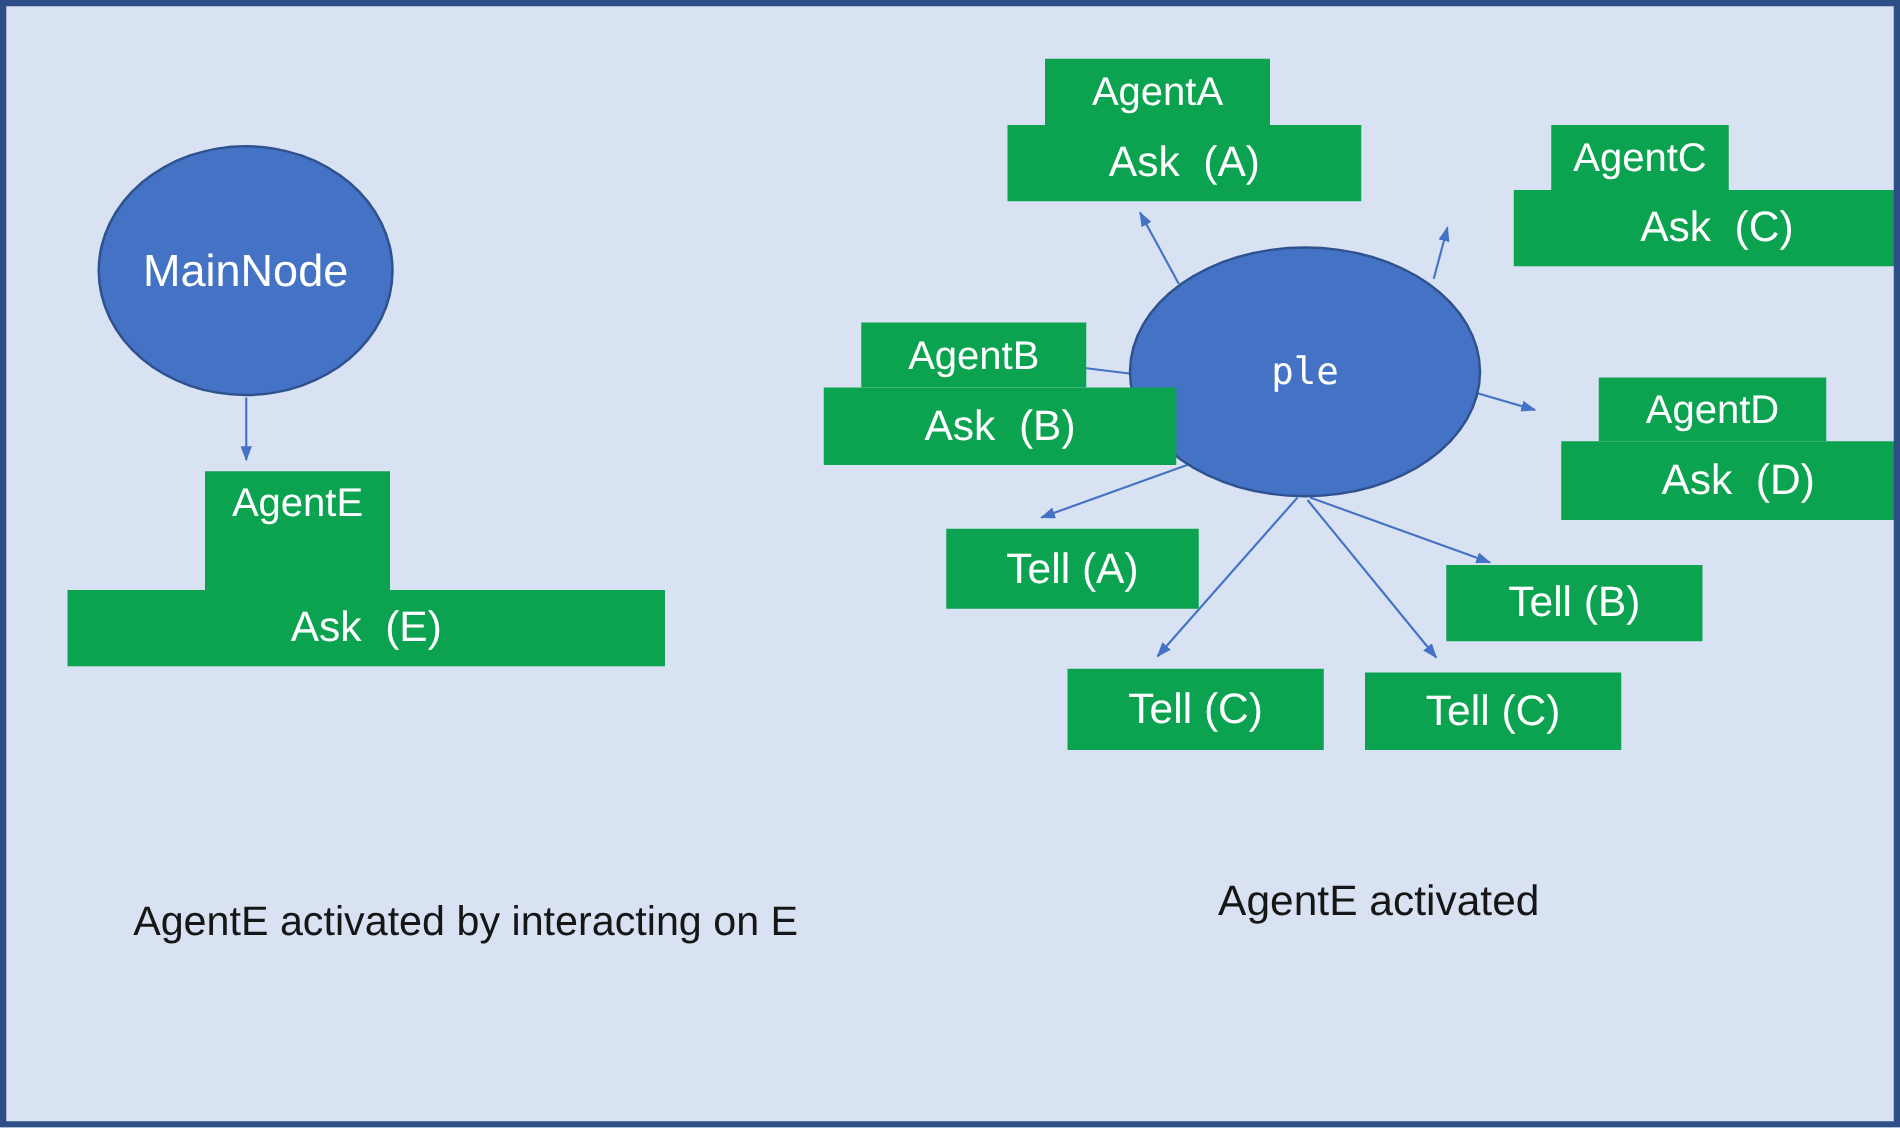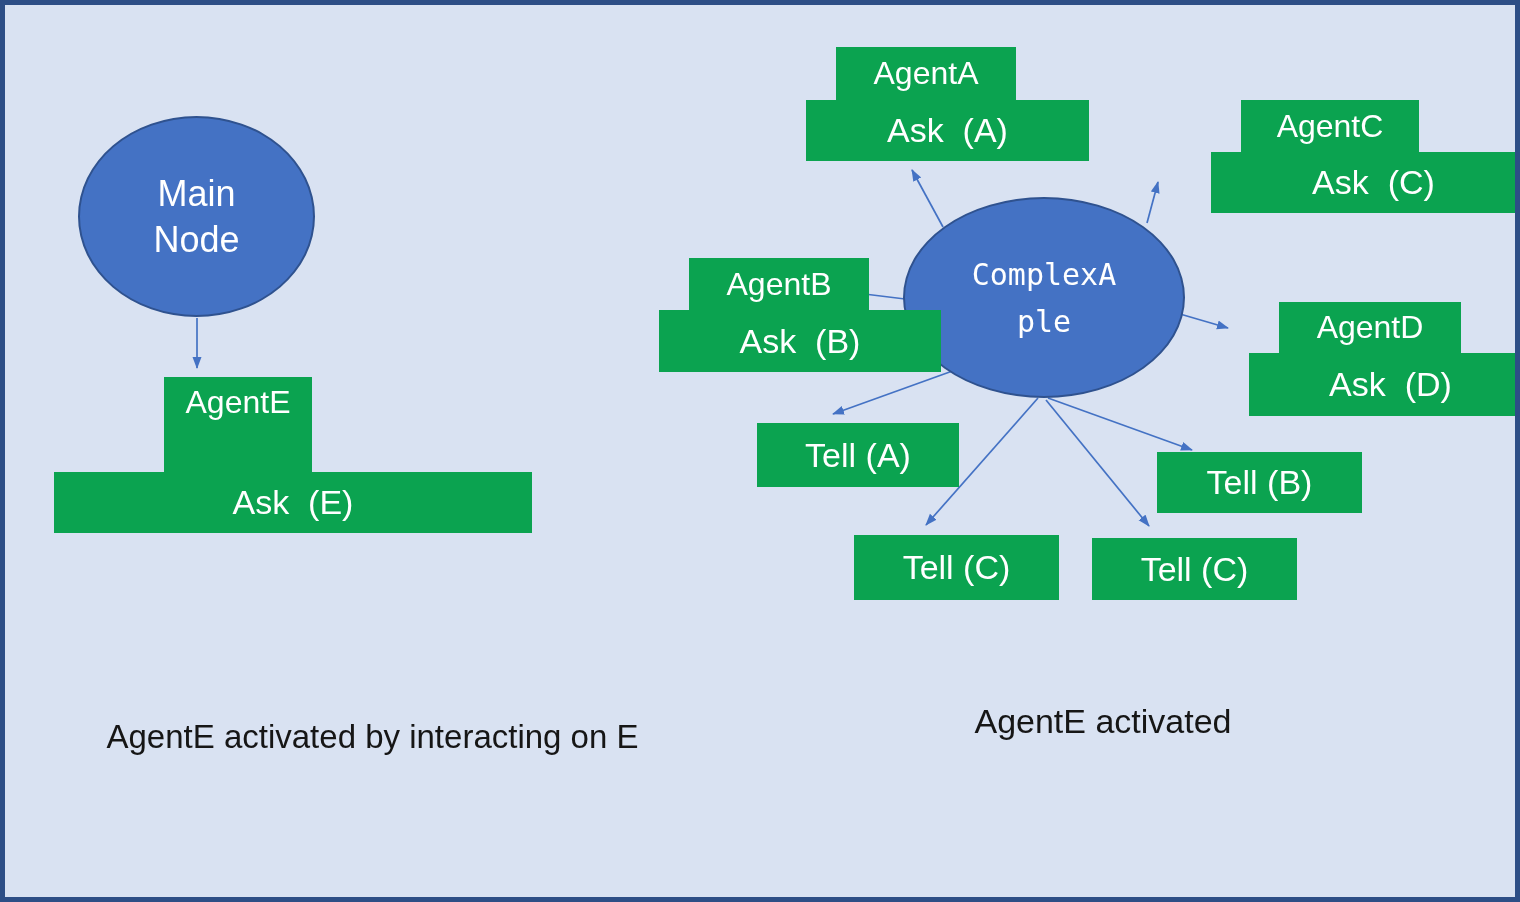--- a/index.html
+++ b/index.html
@@ -9,39 +9,39 @@
     background:#d9e2f2;overflow:hidden;
   }
   .frame{
     position:absolute;left:0;top:0;right:0;bottom:0;
     border:5px solid #2d4e86;box-sizing:border-box;pointer-events:none;z-index:5;
   }
   .layer-arrows{position:absolute;left:0;top:0;z-index:1;}
   .node{position:absolute;box-sizing:border-box;z-index:2;display:flex;align-items:center;justify-content:center;}
   .ellipse{
     background:#4472c4;border:2px solid #2f528f;border-radius:50%;
-    color:#ffffff;text-align:center;flex-direction:column;
+    color:#ffffff;text-align:center;flex-direction:row;
   }
   .ellipse .eline{display:block;white-space:pre;}
   .main-ellipse{left:78px;top:116px;width:237px;height:201px;font-size:36px;line-height:46px;}
   .complex-ellipse{left:903px;top:197px;width:282px;height:201px;
     font-family:"DejaVu Sans Mono", monospace;font-size:30px;line-height:47px;}
   .green{
     background:#0ba350;color:#ffffff;text-align:center;white-space:pre;margin-left:39px;
   }
   .name-box{font-size:32px;}
   .ask-box{font-size:34px;}
   .tell-box{font-size:34px;}
   
   .agente-top{left:125px;top:377px;width:148px;height:95px;align-items:flex-start;padding-top:7px;}
   .agente-ask{left:15px;top:472px;width:478px;height:61px;}
   
   .agenta-top{left:797px;top:47px;width:180px;height:53px;}
   .agenta-ask{left:767px;top:100px;width:283px;height:61px;}
-  .agentc-top{left:1202px;top:100px;width:178px;height:52px;}
+  .agentc-top{left:1202px;top:100px;width:142px;height:52px;}
   .agentc-ask{left:1172px;top:152px;width:325px;height:61px;}
   .agentb-top{left:650px;top:258px;width:180px;height:52px;}
   .agentb-ask{left:620px;top:310px;width:282px;height:62px;}
   .agentd-top{left:1240px;top:302px;width:182px;height:51px;}
   .agentd-ask{left:1210px;top:353px;width:283px;height:63px;}
   .tell-a{left:718px;top:423px;width:202px;height:64px;}
   .tell-b{left:1118px;top:452px;width:205px;height:61px;}
   .tell-c1{left:815px;top:535px;width:205px;height:65px;}
   .tell-c2{left:1053px;top:538px;width:205px;height:62px;}
   .caption{
@@ -82,21 +82,20 @@
 <div class="node green name-box agente-top">
   <span>AgentE</span>
 </div>
 <div class="node green ask-box agente-ask">
   <span>Ask  (E)</span>
 </div>
 
 <div class="caption caption-left">AgentE activated by interacting on E</div>
 
 <div class="node ellipse complex-ellipse">
-  <span class="eline">ComplexA</span>
   <span class="eline">ple</span>
 </div>
 
 <div class="node green name-box agenta-top">
   <span>AgentA</span>
 </div>
 <div class="node green ask-box agenta-ask">
   <span>Ask  (A)</span>
 </div>
 

